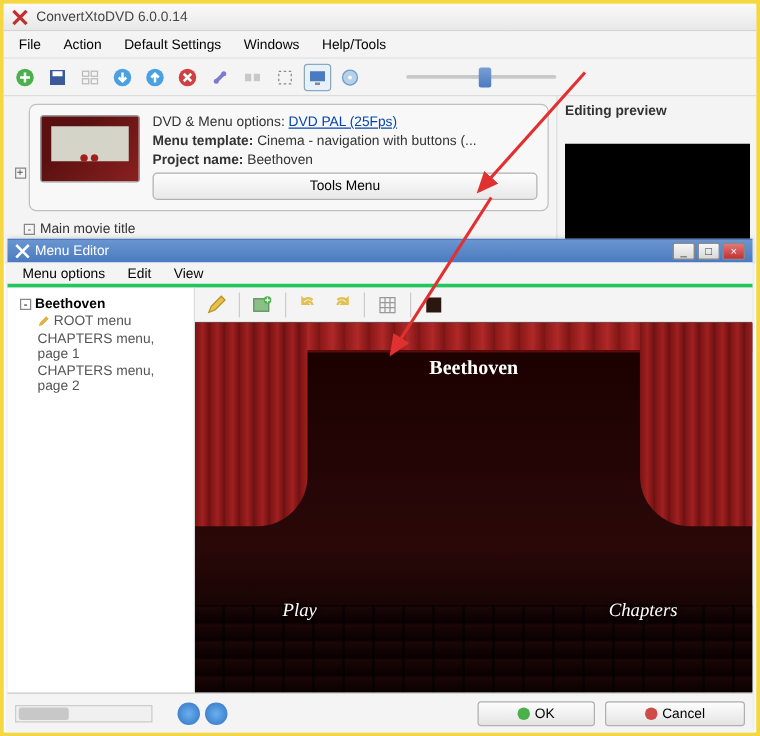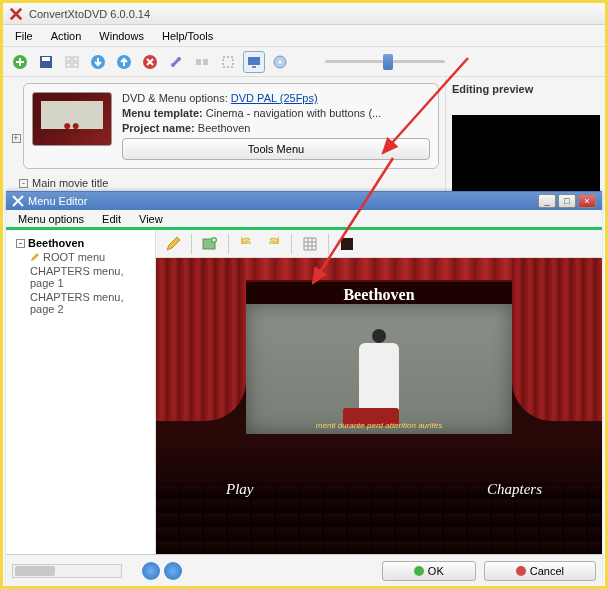--- a/index.html
+++ b/index.html
@@ -98,20 +98,21 @@
   <div class="titlebar">
     <svg class="logo" viewBox="0 0 16 16">
         <path d="M2 2 L14 14 M14 2 L2 14" stroke="#c23030" stroke-width="3"></path>
       </svg>
     <span class="titlebar-text">ConvertXtoDVD 6.0.0.14</span>
   </div>
 
   <div class="menubar">
     <span>File</span>
     <span>Action</span>
+    <span>Default Settings</span>
     <span>Windows</span>
     <span>Help/Tools</span>
   </div>
 
   <div class="toolbar">
     <div class="tool-btn">
         <svg width="16" height="16">
           <circle cx="8" cy="8" r="7" fill="#4ab04a"></circle>
           <path d="M8 4v8M4 8h8" stroke="#fff" stroke-width="2"></path>
         </svg>
@@ -291,25 +292,20 @@
               <rect x="2" y="2" width="12" height="12" fill="#2a1810"></rect>
             </svg>
           </div>
       </div>
 
       <div class="stage-wrap">
         <div class="cinema">
           <div class="curtain-top"></div>
           <div class="curtain-left"></div>
           <div class="curtain-right"></div>
-          <div class="screen">
-            <div class="figure"></div>
-            <div class="chairs"></div>
-            <div class="subtitle">menti durante perd atterition aurifés</div>
-          </div>
           <div class="stage-title">Beethoven</div>
           <div class="seats"></div>
           <div class="menu-link play">Play</div>
           <div class="menu-link chapters">Chapters</div>
         </div>
       </div>
     </div>
   </div>
 
   <div class="editor-footer">

